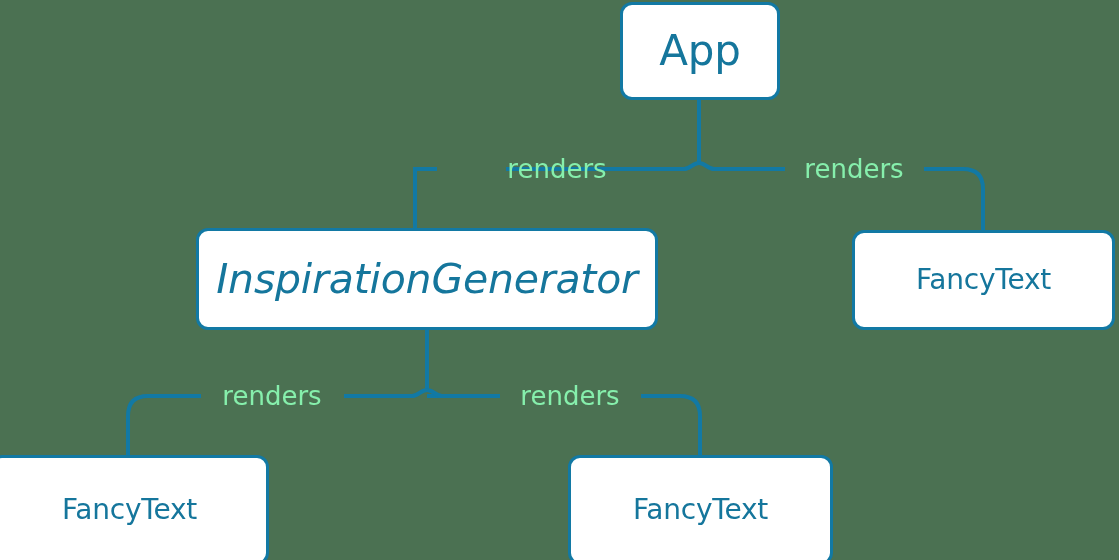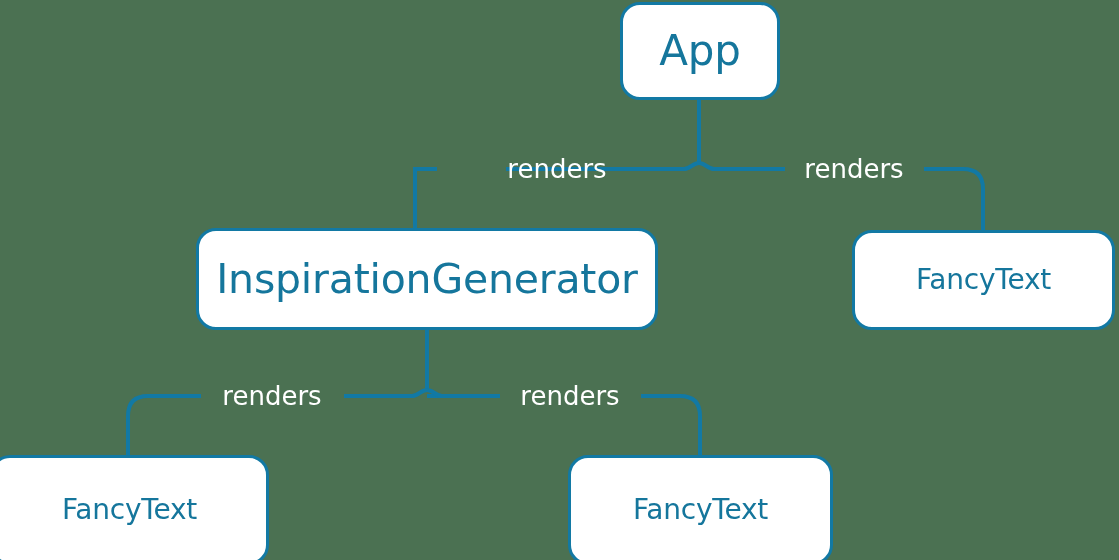--- a/index.html
+++ b/index.html
@@ -22,53 +22,53 @@
     position: absolute;
     left: 0;
     top: 0;
     width: 1119px;
     height: 560px;
   }
   .node-box {
     position: absolute;
     background: #ffffff;
     border: 3px solid #1279a4;
-    border-radius: 20px;
+    border-radius: 12px;
     box-sizing: border-box;
     display: flex;
     align-items: center;
     justify-content: center;
     z-index: 2;
   }
   .node-label {
     color: #15769c;
     font-size: 28px;
     line-height: 1;
     white-space: nowrap;
     letter-spacing: -0.2px;
   }
   .edge-label {
     position: absolute;
-    color: #ffffff;
+    color: #86efac;
     font-size: 26px;
     line-height: 1;
     white-space: nowrap;
     z-index: 3;
     transform: translate(-50%, -50%);
   }
 
   
   #node-app        { left: 620px; top: 2px;   width: 160px; height: 98px; }
   #node-inspgen    { left: 196px; top: 228px; width: 462px; height: 102px; }
   #node-fancy-right{ left: 852px; top: 230px; width: 263px; height: 100px; }
   #node-fancy-left { left: -10px; top: 455px; width: 279px; height: 110px; }
   #node-copyright  { left: 568px; top: 455px; width: 265px; height: 110px; }
 
   #node-app .node-label { font-size: 42px; }
-  #node-inspgen .node-label { font-size: 41px; }
+  #node-inspgen .node-label { font-size: 41px; font-style: italic; }
 </style>
 </head>
 <body>
 
 <div id="diagram-root">
 
   <svg id="connector-layer" viewBox="0 0 1119 560" width="1119" height="560" xmlns="http://www.w3.org/2000/svg">
     <g fill="none" stroke="#1279a4" stroke-width="4" stroke-linecap="butt">
 
       <path d="M 699 100 L 699 163"></path>

